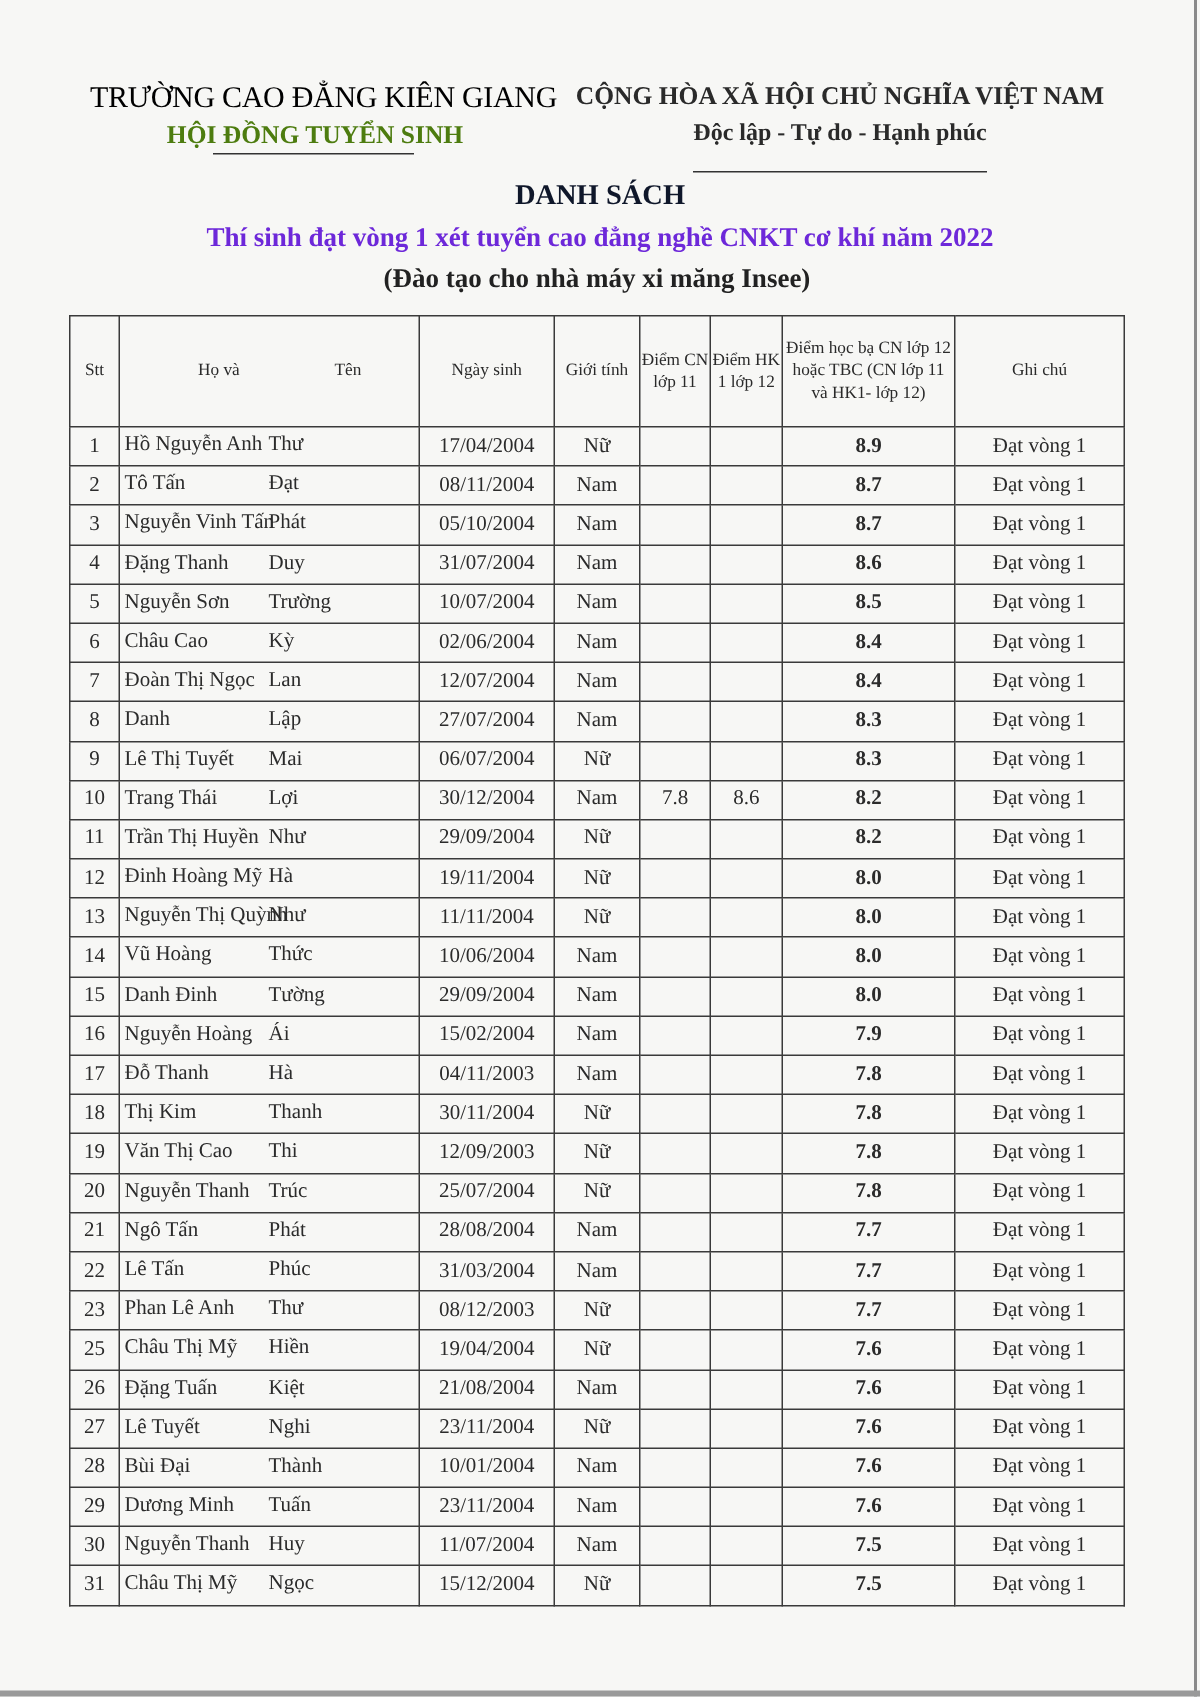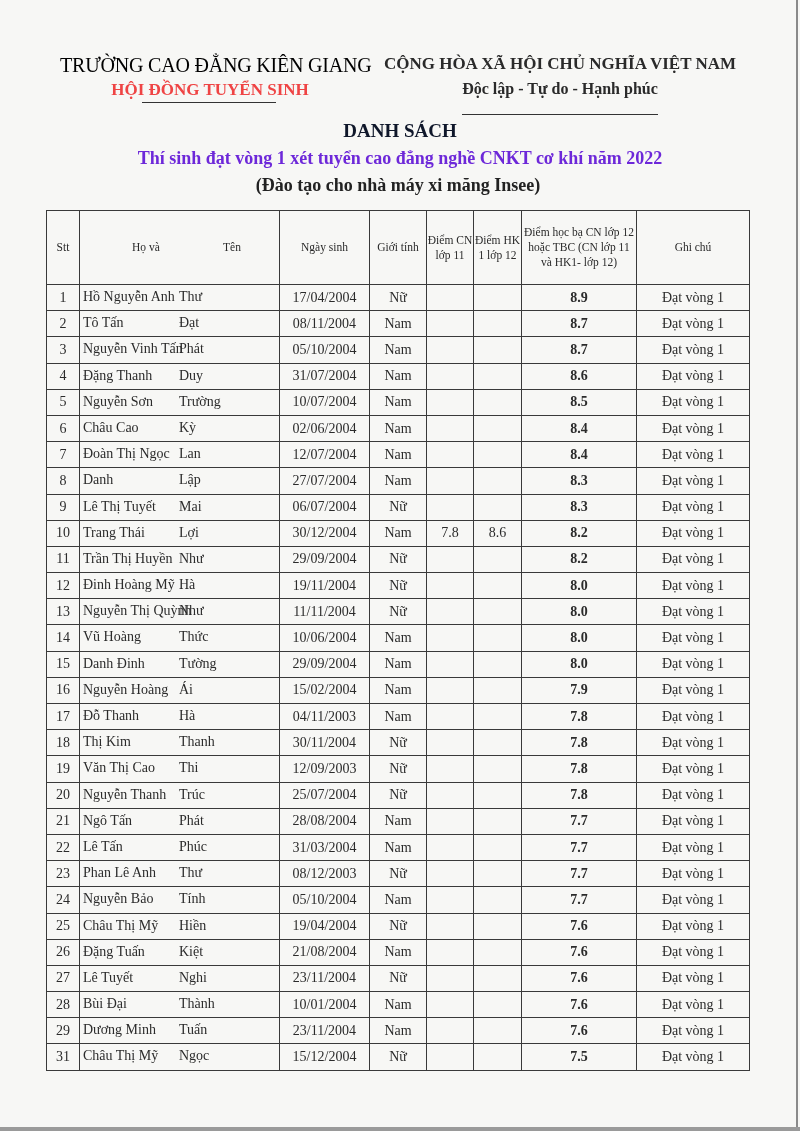--- a/index.html
+++ b/index.html
@@ -7,21 +7,21 @@
       width: 800px; height: 1131px; position: relative; overflow: hidden;
       background: #f7f7f5;
       font-family: "Liberation Serif", "DejaVu Serif", serif;
       color: #1f1f1f;
     }
     .scan-edge-right { position: absolute; left: 796px; top: 0; width: 2px; height: 1131px; background: #8a8a8a; }
     .scan-edge-bottom { position: absolute; left: 0; top: 1127px; width: 800px; height: 4px; background: #9a9a9a; }
 
     .hdr { position: absolute; text-align: center; white-space: nowrap; }
     .school { left: 60px; top: 54px; width: 300px; font-size: 20px; color: #000000; letter-spacing: -0.2px; }
-    .council { left: 60px; top: 80px; width: 300px; font-size: 17px; font-weight: bold; color: #ef4444; }
+    .council { left: 60px; top: 80px; width: 300px; font-size: 17px; font-weight: bold; color: #4d7c0f; }
     .council-underline { position: absolute; left: 142px; top: 102px; width: 134px; height: 1px; background: #333; }
     .nation { left: 360px; top: 54px; width: 400px; font-size: 17px; font-weight: bold; color: #2a2a2a; }
     .motto { left: 360px; top: 80px; width: 400px; font-size: 16px; font-weight: bold; color: #2a2a2a; }
     .motto span { border-bottom: 1px solid #333; padding-bottom: 17px; }
 
     .title { left: 0; top: 120px; width: 800px; font-size: 19px; font-weight: bold; color: #0f172a; }
     .subtitle { left: 0; top: 148px; width: 800px; font-size: 18px; font-weight: bold; color: #6d28d9; }
     .subtitle2 { left: 0; top: 175px; width: 796px; font-size: 18px; font-weight: bold; color: #222; }
 
     table.list {
@@ -387,33 +387,20 @@
           <span class="ten">Thư</span>
         </td>
         <td class="center">08/12/2003</td>
         <td class="center">Nữ</td>
         <td class="center"></td>
         <td class="center"></td>
         <td class="score">7.7</td>
         <td class="center">Đạt vòng 1</td>
       </tr>
       <tr>
-        <td class="stt">24</td>
-        <td class="name">
-          <span class="ho">Nguyễn Bảo</span>
-          <span class="ten">Tính</span>
-        </td>
-        <td class="center">05/10/2004</td>
-        <td class="center">Nam</td>
-        <td class="center"></td>
-        <td class="center"></td>
-        <td class="score">7.7</td>
-        <td class="center">Đạt vòng 1</td>
-      </tr>
-      <tr>
         <td class="stt">25</td>
         <td class="name">
           <span class="ho">Châu Thị Mỹ</span>
           <span class="ten">Hiền</span>
         </td>
         <td class="center">19/04/2004</td>
         <td class="center">Nữ</td>
         <td class="center"></td>
         <td class="center"></td>
         <td class="score">7.6</td>
@@ -465,20 +452,33 @@
           <span class="ten">Tuấn</span>
         </td>
         <td class="center">23/11/2004</td>
         <td class="center">Nam</td>
         <td class="center"></td>
         <td class="center"></td>
         <td class="score">7.6</td>
         <td class="center">Đạt vòng 1</td>
       </tr>
       <tr>
+        <td class="stt">30</td>
+        <td class="name">
+          <span class="ho">Nguyễn Thanh</span>
+          <span class="ten">Huy</span>
+        </td>
+        <td class="center">11/07/2004</td>
+        <td class="center">Nam</td>
+        <td class="center"></td>
+        <td class="center"></td>
+        <td class="score">7.5</td>
+        <td class="center">Đạt vòng 1</td>
+      </tr>
+      <tr>
         <td class="stt">31</td>
         <td class="name">
           <span class="ho">Châu Thị Mỹ</span>
           <span class="ten">Ngọc</span>
         </td>
         <td class="center">15/12/2004</td>
         <td class="center">Nữ</td>
         <td class="center"></td>
         <td class="center"></td>
         <td class="score">7.5</td>

